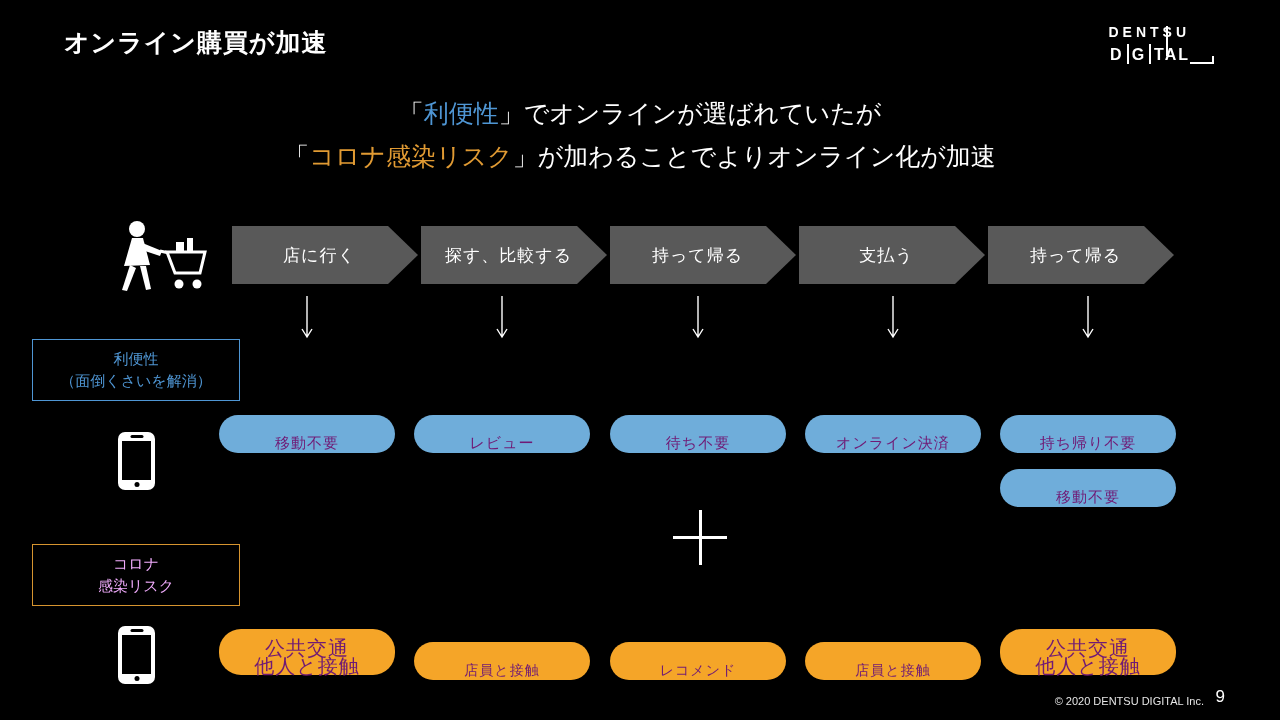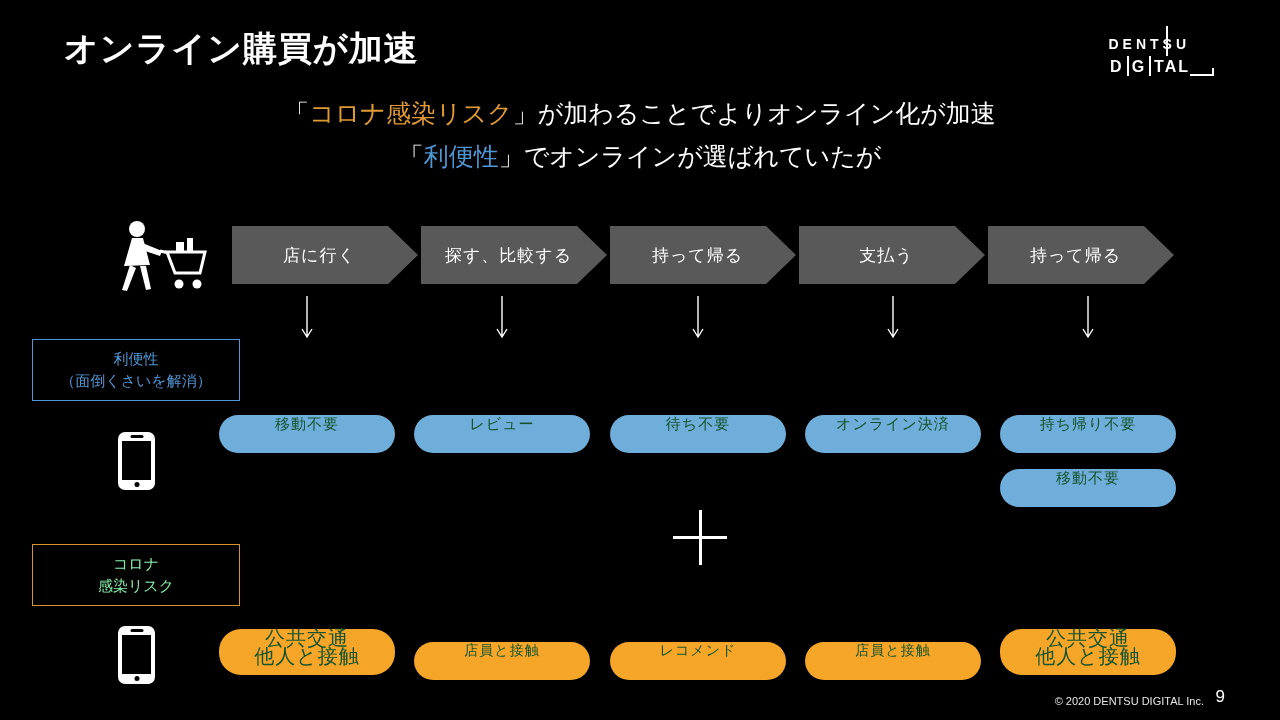--- a/index.html
+++ b/index.html
@@ -4,25 +4,25 @@
 <style>
   * { margin:0; padding:0; box-sizing:border-box; }
   html,body { background:#1a1a1a; }
   body { font-family:"Liberation Sans","DejaVu Sans",sans-serif; }
   .slide {
     position:relative; width:1280px; height:720px; background:#000; overflow:hidden;
     color:#fff;
   }
 
   
-  .title { position:absolute; left:64px; top:26px; font-size:34px; font-weight:bold; color:#fff; letter-spacing:1px; }
+  .title { position:absolute; left:64px; top:26px; font-size:25px; font-weight:bold; color:#fff; letter-spacing:1px; }
 
   
   .logo { position:absolute; top:24px; right:66px; width:160px; text-align:right; color:#fff; }
-  .logo-l1 { font-size:14px; letter-spacing:4px; font-weight:bold; display:flex; justify-content:flex-end; align-items:flex-start; margin-right:24px;margin-top:12px; }
+  .logo-l1 { font-size:14px; letter-spacing:4px; font-weight:bold; display:flex; justify-content:flex-end; align-items:flex-start; margin-right:24px; }
   .logo-bar-tall { display:inline-block; width:2px; height:30px; background:#fff; margin-left:2px; position:absolute; right:46px; top:2px; }
   .logo-l2 { font-size:16px; letter-spacing:2px; font-weight:bold; display:flex; justify-content:flex-end; align-items:flex-end; margin-top:4px; }
   .lbar { display:inline-block; width:2px; height:20px; background:#fff; margin:0 3px; }
   .logo-tail { display:inline-block; width:24px; height:8px; border-bottom:2px solid #fff; border-right:2px solid #fff; }
 
   
   .subtitle { position:absolute; left:0; top:92px; width:1280px; text-align:center; font-size:25px; line-height:43px; color:#fff; }
   .hl-blue { color:#4f96d4; }
   .hl-orange { color:#e09a33; }
 
@@ -42,34 +42,34 @@
   .down-arrow { position:absolute; top:296px; }
   .a1{left:301px}.a2{left:496px}.a3{left:692px}.a4{left:887px}.a5{left:1082px}
 
   
   .label-box {
     position:absolute; left:32px; width:208px; height:62px;
     display:flex; flex-direction:column; align-items:center; justify-content:center;
     font-size:15px; line-height:22px; background:#000;
   }
   .label-box.blue { top:339px; border:1.5px solid #4f96d4; color:#4f96d4; }
-  .label-box.orange { top:544px; border:1.5px solid #d6942f; color:#86efac; }
+  .label-box.orange { top:544px; border:1.5px solid #d6942f; color:#f0abfc; }
 
   
   .phone { position:absolute; left:118px; width:37px; height:58px; background:#fff; border-radius:7px; }
   .phone.p1 { top:432px; }
   .phone.p2 { top:626px; }
   .phone .screen { position:absolute; left:4px; right:4px; top:9px; bottom:10px; background:#000; }
   .phone .speaker { position:absolute; top:3px; left:50%; transform:translateX(-50%); width:13px; height:3px; background:#000; border-radius:2px; }
   .phone .home { position:absolute; bottom:3px; left:50%; transform:translateX(-50%); width:5px; height:5px; background:#000; border-radius:50%; }
 
   
   .pill {
     position:absolute; width:176px; display:flex; flex-direction:column;
-    align-items:center; justify-content:flex-start; text-align:center; color:#14532d;
+    align-items:center; justify-content:flex-end; text-align:center; color:#701a75;
   }
   .pill.blue { background:#6fadda; height:38px; border-radius:19px; font-size:15px; letter-spacing:1px; }
   .pill.orange { background:#f5a528; border-radius:22px; letter-spacing:1px; }
   .pill.orange.one { height:38px; top:642px; font-size:14px; }
   .pill.orange.two { height:46px; top:629px; font-size:20px; line-height:18px; }
   .pill.row1 { top:415px; }
   .pill.row2 { top:469px; }
   .col1{left:219px}.col2{left:414px}.col3{left:610px}.col4{left:805px}.col5{left:1000px}
 
   
@@ -96,22 +96,22 @@
         <span>D</span>
         <span class="lbar"></span>
         <span>G</span>
         <span class="lbar"></span>
         <span>TAL</span>
         <span class="logo-tail"></span>
       </div>
   </div>
 
   <div class="subtitle">
+    <div class="sub-line"><span>「</span><span class="hl-blue">利便性</span><span>」でオンラインが選ばれていたが</span></div>
     <div class="sub-line"><span>「</span><span class="hl-orange">コロナ感染リスク</span><span>」が加わることでよりオンライン化が加速</span></div>
-    <div class="sub-line"><span>「</span><span class="hl-blue">利便性</span><span>」でオンラインが選ばれていたが</span></div>
   </div>
 
   <svg class="person-cart" width="105" height="74" viewBox="0 0 105 74">
     <g fill="#fff" stroke="none">
       <circle cx="25" cy="9" r="8"></circle>
       <path d="M20 18 L31 18 L38 45 L12 46 Z"></path>
       <path d="M28 22 L50 31 L48 36 L27 29 Z"></path>
       <path d="M18 45 L10 70 L15 71 L24 48 Z"></path>
       <path d="M28 46 L34 70 L39 69 L34 46 Z"></path>
     </g>

